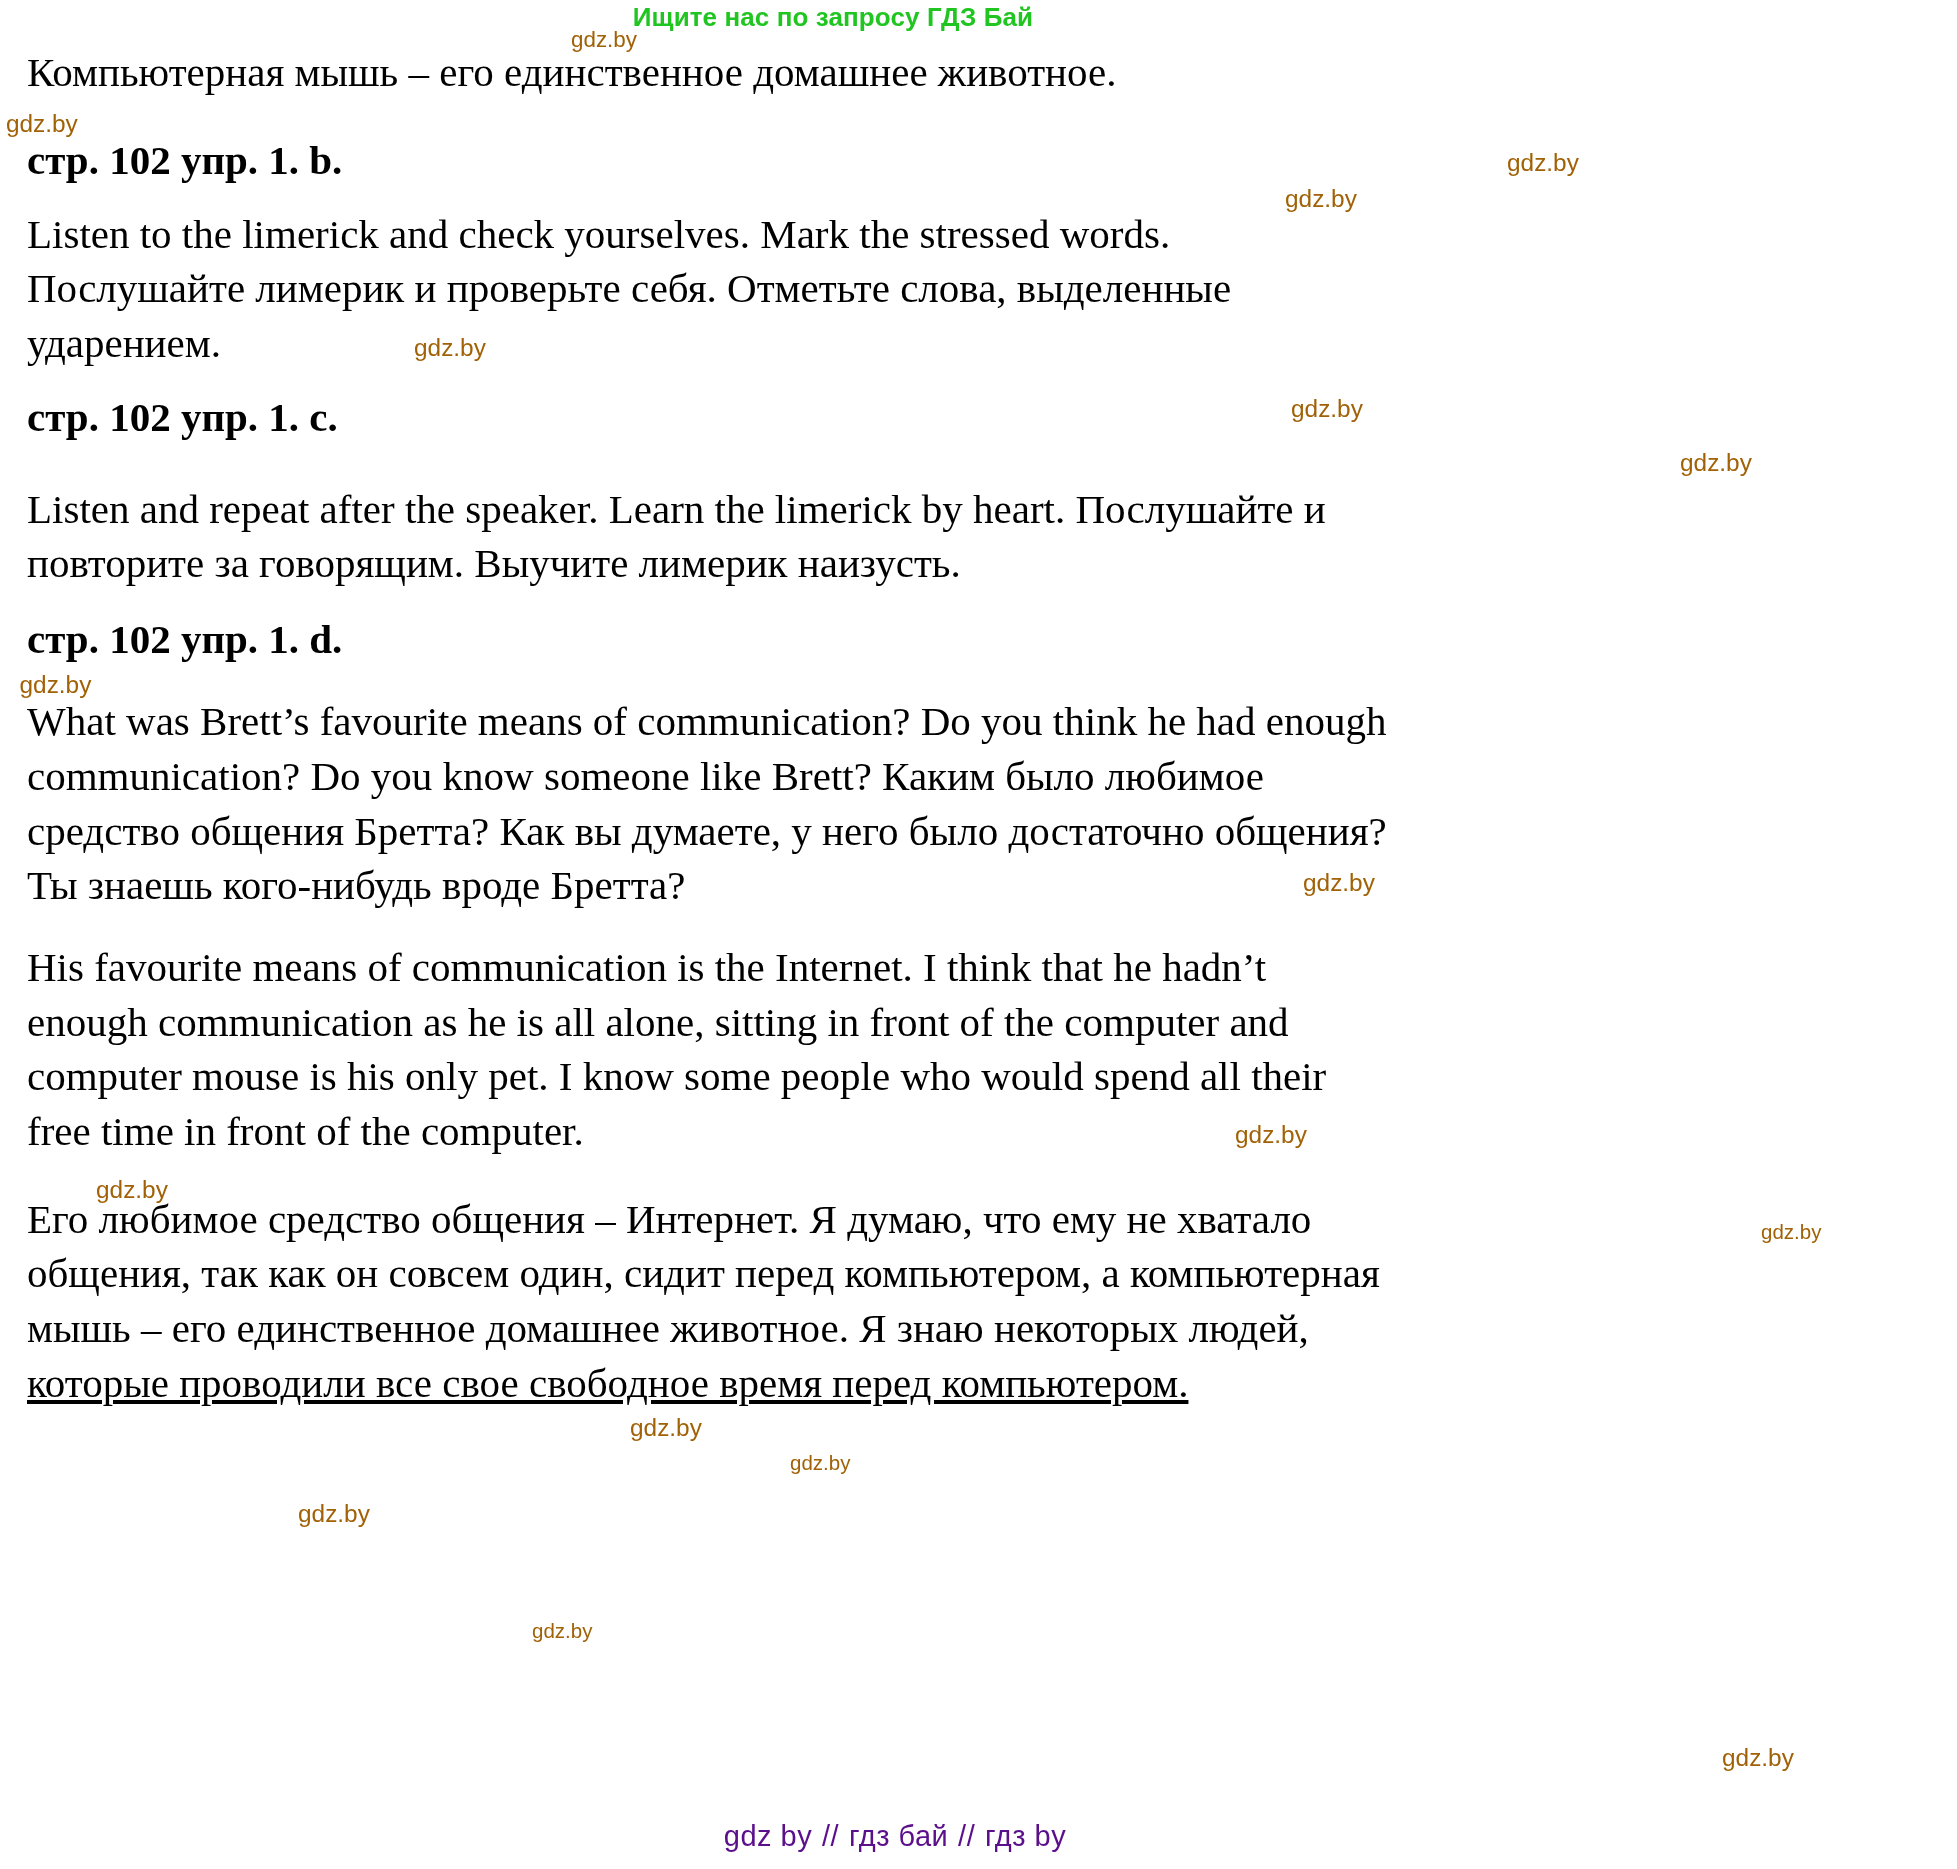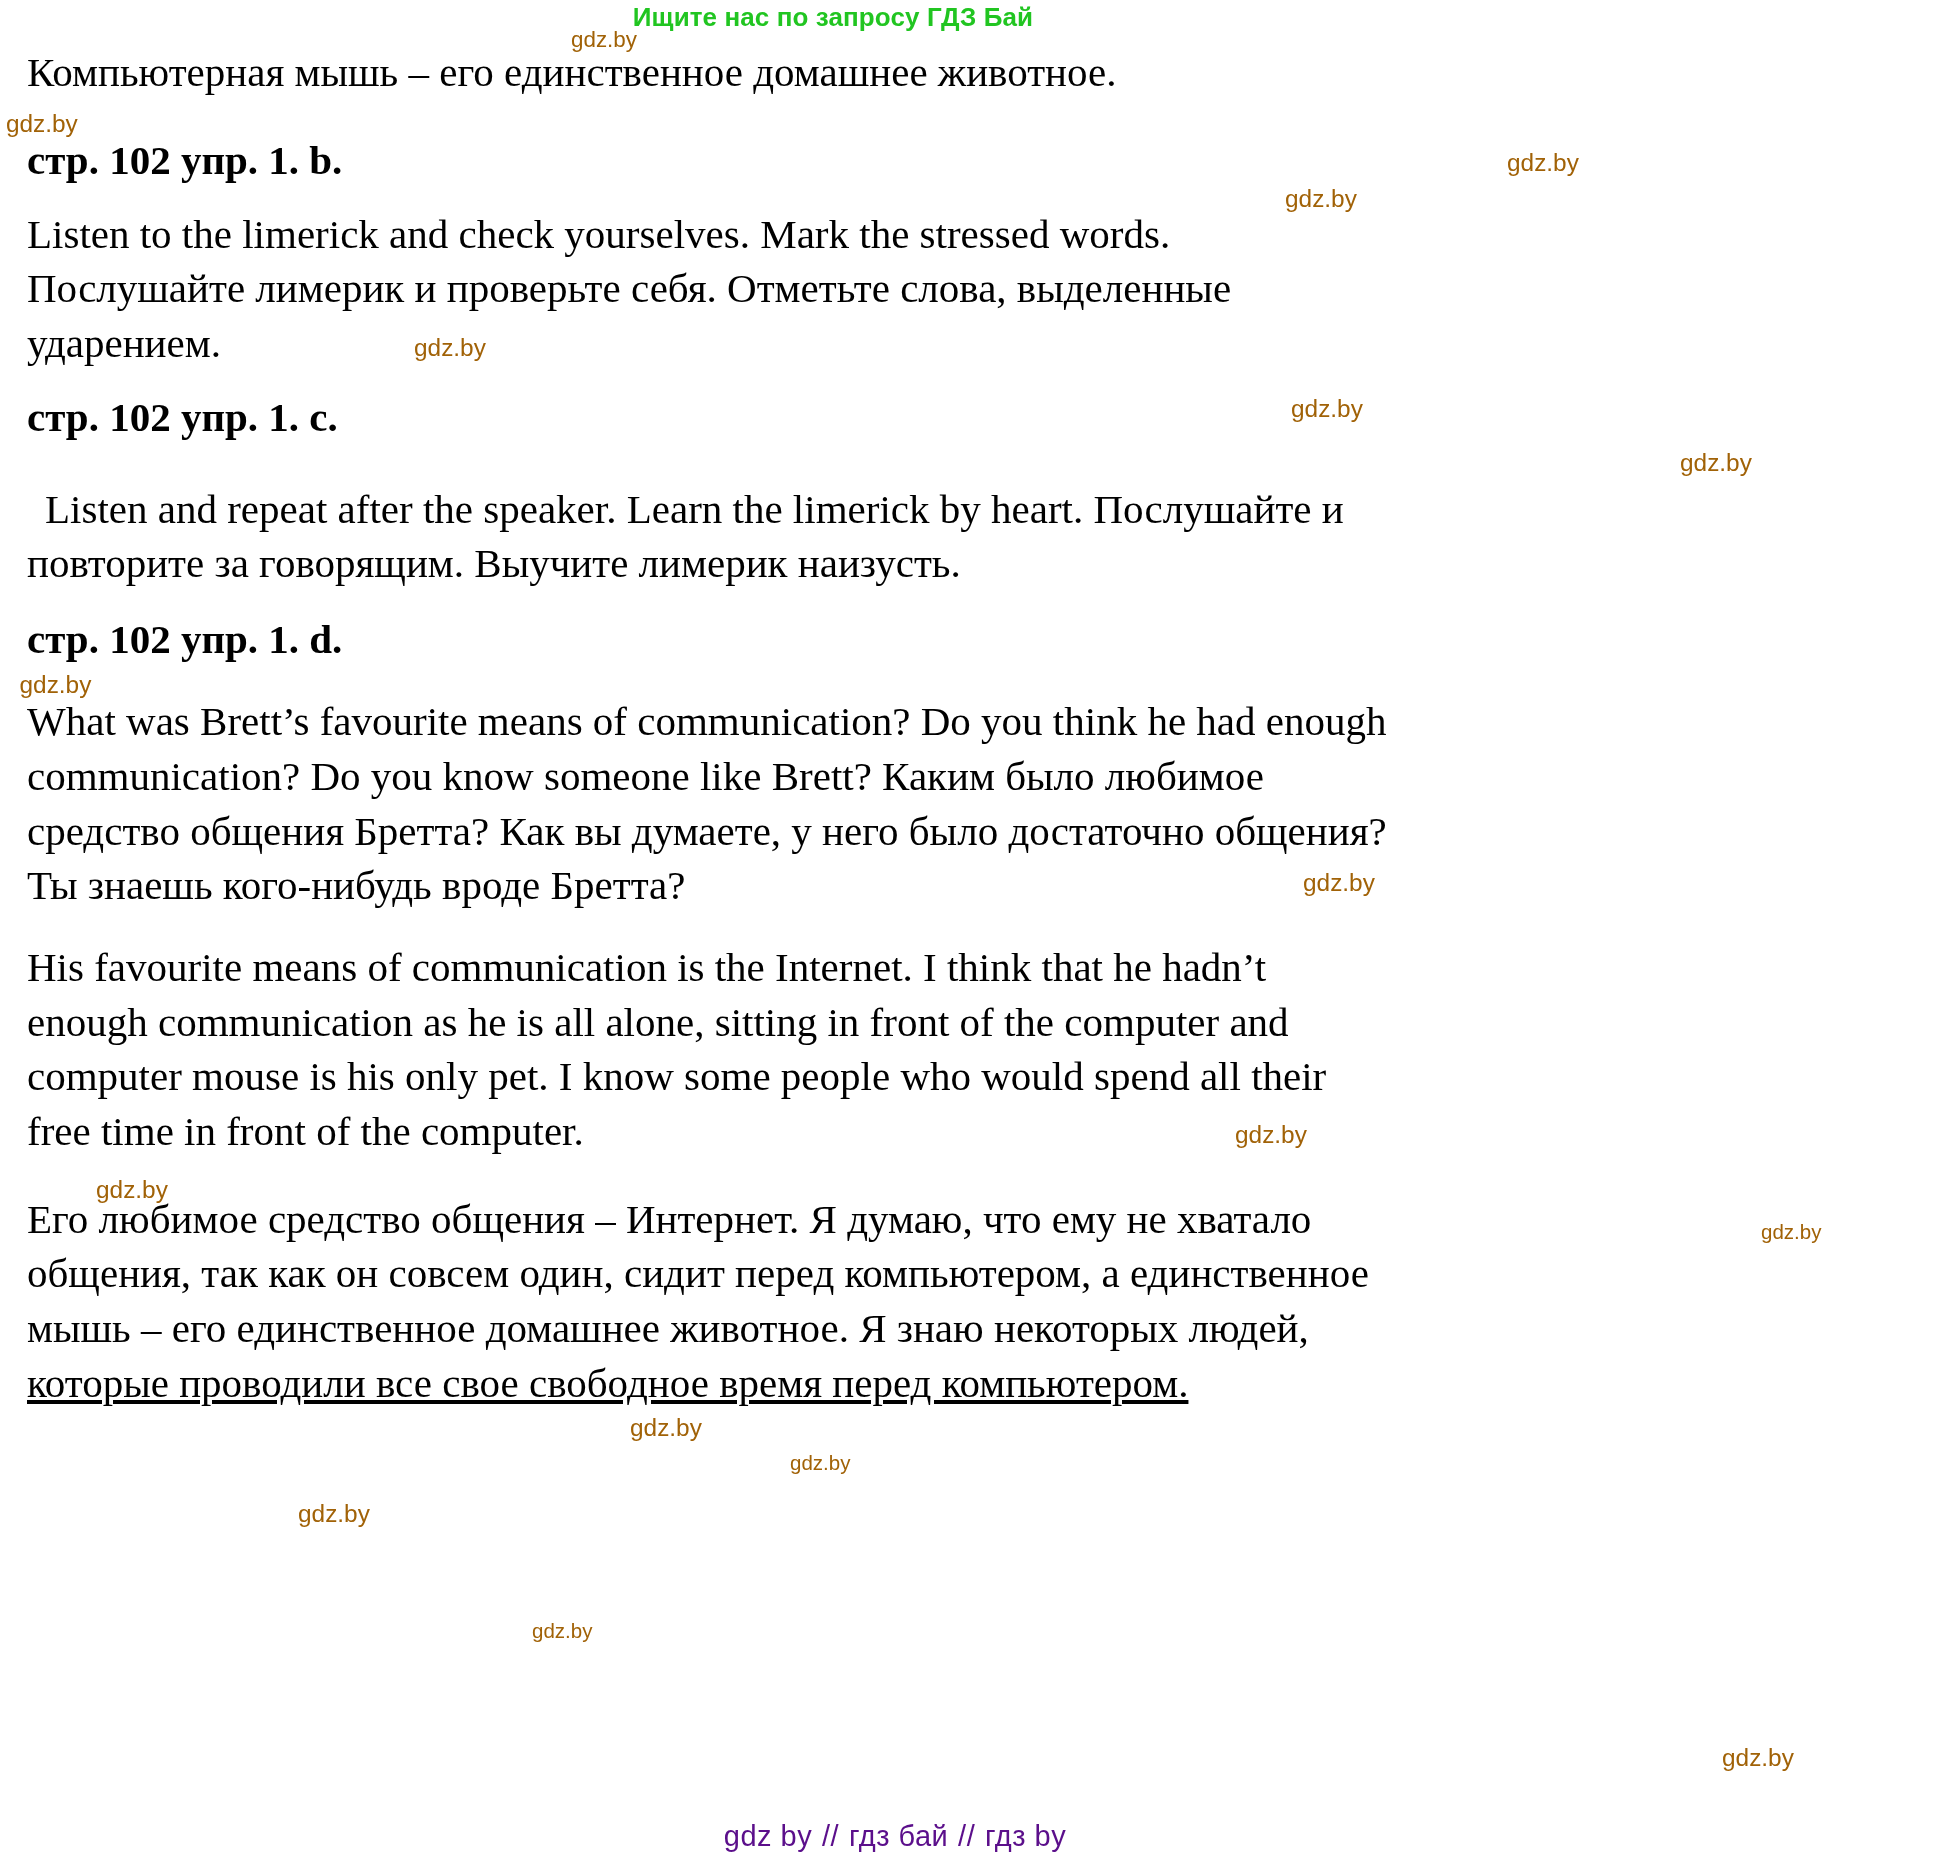--- a/index.html
+++ b/index.html
@@ -81,37 +81,37 @@
 <div class="abs line" style="top:45px;">Компьютерная мышь – его единственное домашнее животное.</div>
 
 <div class="abs heading" style="top:133px;">стр. 102 упр. 1. b.</div>
 
 <div class="abs line" style="top:207px;text-align:right;">Listen to the limerick and check yourselves. Mark the stressed words.</div>
 <div class="abs line" style="top:261px;">Послушайте лимерик и проверьте себя. Отметьте слова, выделенные</div>
 <div class="abs line" style="top:316px;">ударением.</div>
 
 <div class="abs heading" style="top:390px;">стр. 102 упр. 1. c.</div>
 
-<div class="abs line" style="top:482px;margin-left:18px;">Listen and repeat after the speaker. Learn the limerick by heart. Послушайте и</div>
+<div class="abs line" style="top:482px;">Listen and repeat after the speaker. Learn the limerick by heart. Послушайте и</div>
 <div class="abs line" style="top:536px;">повторите за говорящим. Выучите лимерик наизусть.</div>
 
 <div class="abs heading" style="top:612px;">стр. 102 упр. 1. d.</div>
 
 <div class="abs line" style="top:694px;">What was Brett’s favourite means of communication? Do you think he had enough</div>
 <div class="abs line" style="top:749px;">communication? Do you know someone like Brett? Каким было любимое</div>
 <div class="abs line" style="top:804px;">средство общения Бретта? Как вы думаете, у него было достаточно общения?</div>
 <div class="abs line" style="top:858px;">Ты знаешь кого-нибудь вроде Бретта?</div>
 
 <div class="abs line" style="top:940px;">His favourite means of communication is the Internet. I think that he hadn’t</div>
 <div class="abs line" style="top:995px;">enough communication as he is all alone, sitting in front of the computer and</div>
 <div class="abs line" style="top:1049px;">computer mouse is his only pet. I know some people who would spend all their</div>
 <div class="abs line" style="top:1104px;">free time in front of the computer.</div>
 
 <div class="abs line" style="top:1192px;">Его любимое средство общения – Интернет. Я думаю, что ему не хватало</div>
-<div class="abs line" style="top:1246px;">общения, так как он совсем один, сидит перед компьютером, а единственное</div>
+<div class="abs line" style="top:1246px;">общения, так как он совсем один, сидит перед компьютером, а компьютерная</div>
 <div class="abs line" style="top:1301px;">мышь – его единственное домашнее животное. Я знаю некоторых людей,</div>
 <div class="abs line" style="top:1356px;text-decoration:underline;">которые проводили все свое свободное время перед компьютером.</div>
 
 <div id="watermark-layer">
     <div class="wm xs" style="left: 571px; top: 29px;">gdz.by</div>
     <div class="wm" style="left: 5.9px; top: 112px;">gdz.by</div>
     <div class="wm" style="left: 1507px; top: 151px;">gdz.by</div>
     <div class="wm" style="left: 1285px; top: 187px;">gdz.by</div>
     <div class="wm" style="left: 414px; top: 336px;">gdz.by</div>
     <div class="wm" style="left: 1291px; top: 397px;">gdz.by</div>

